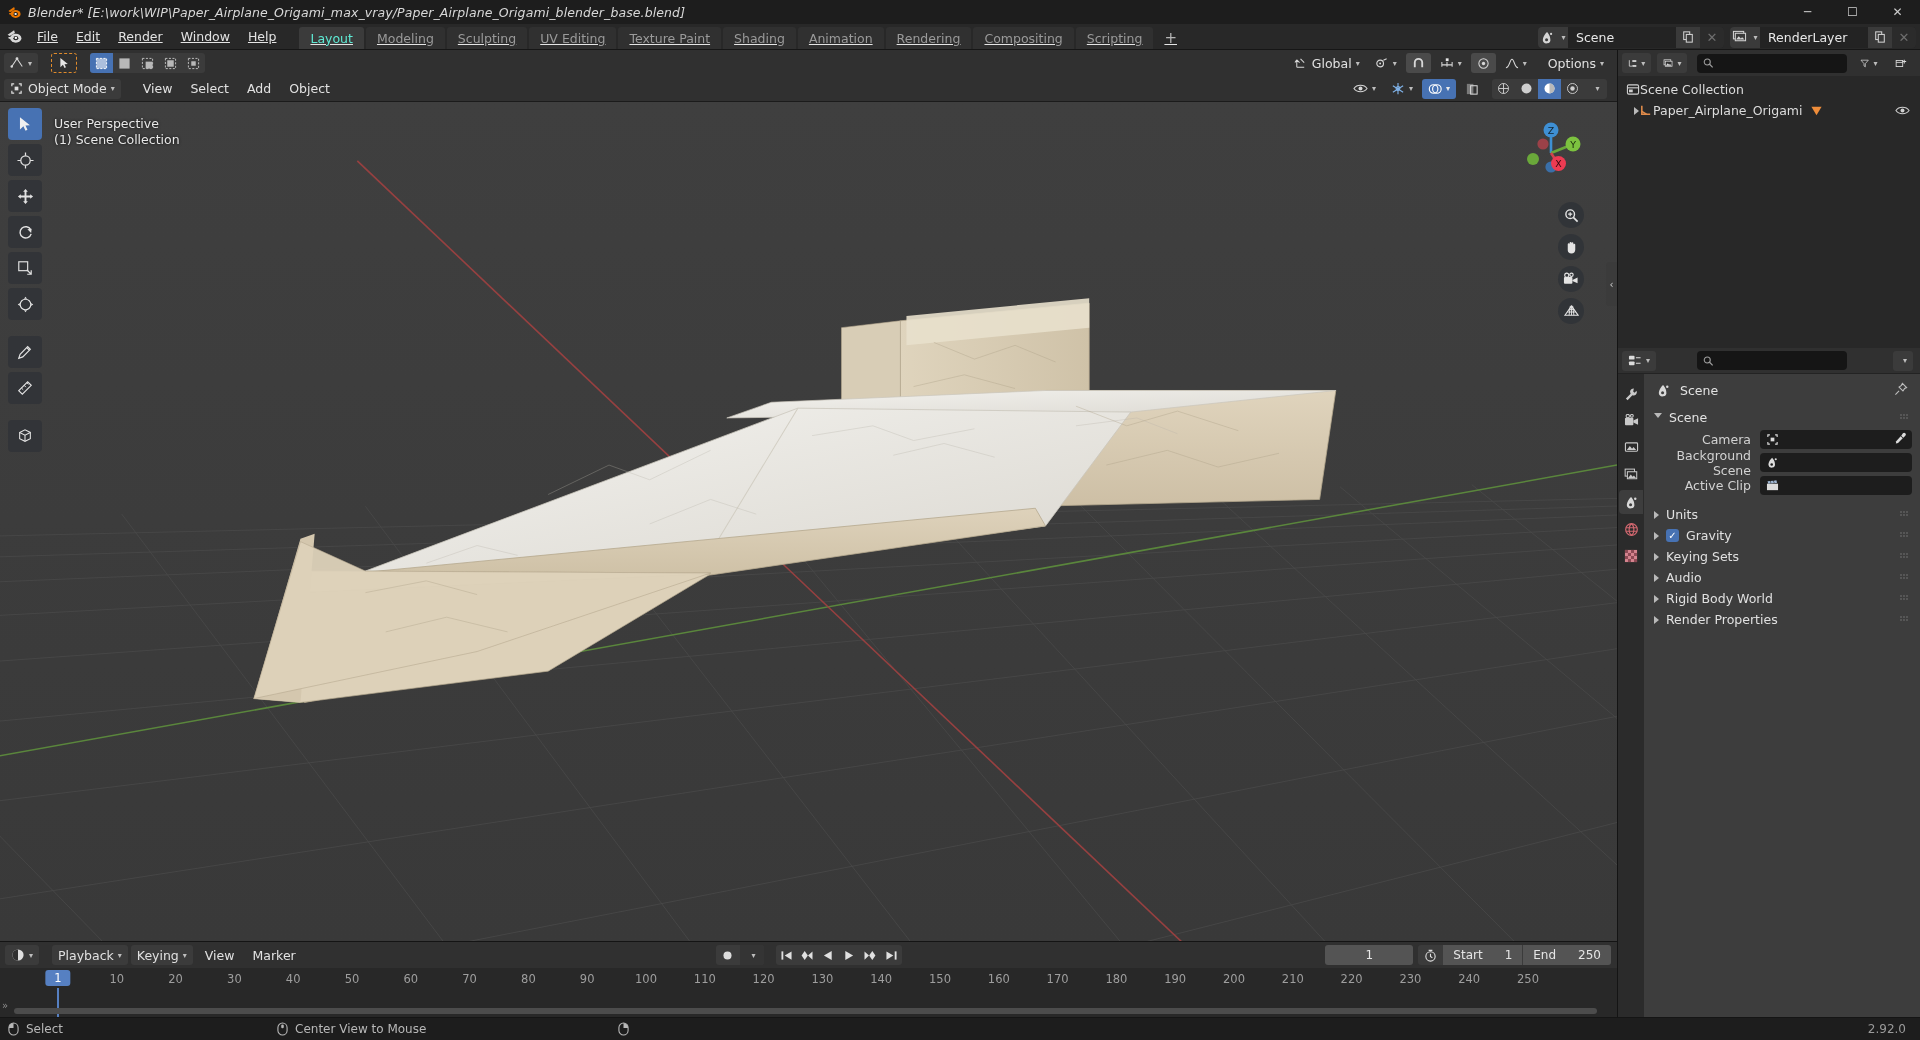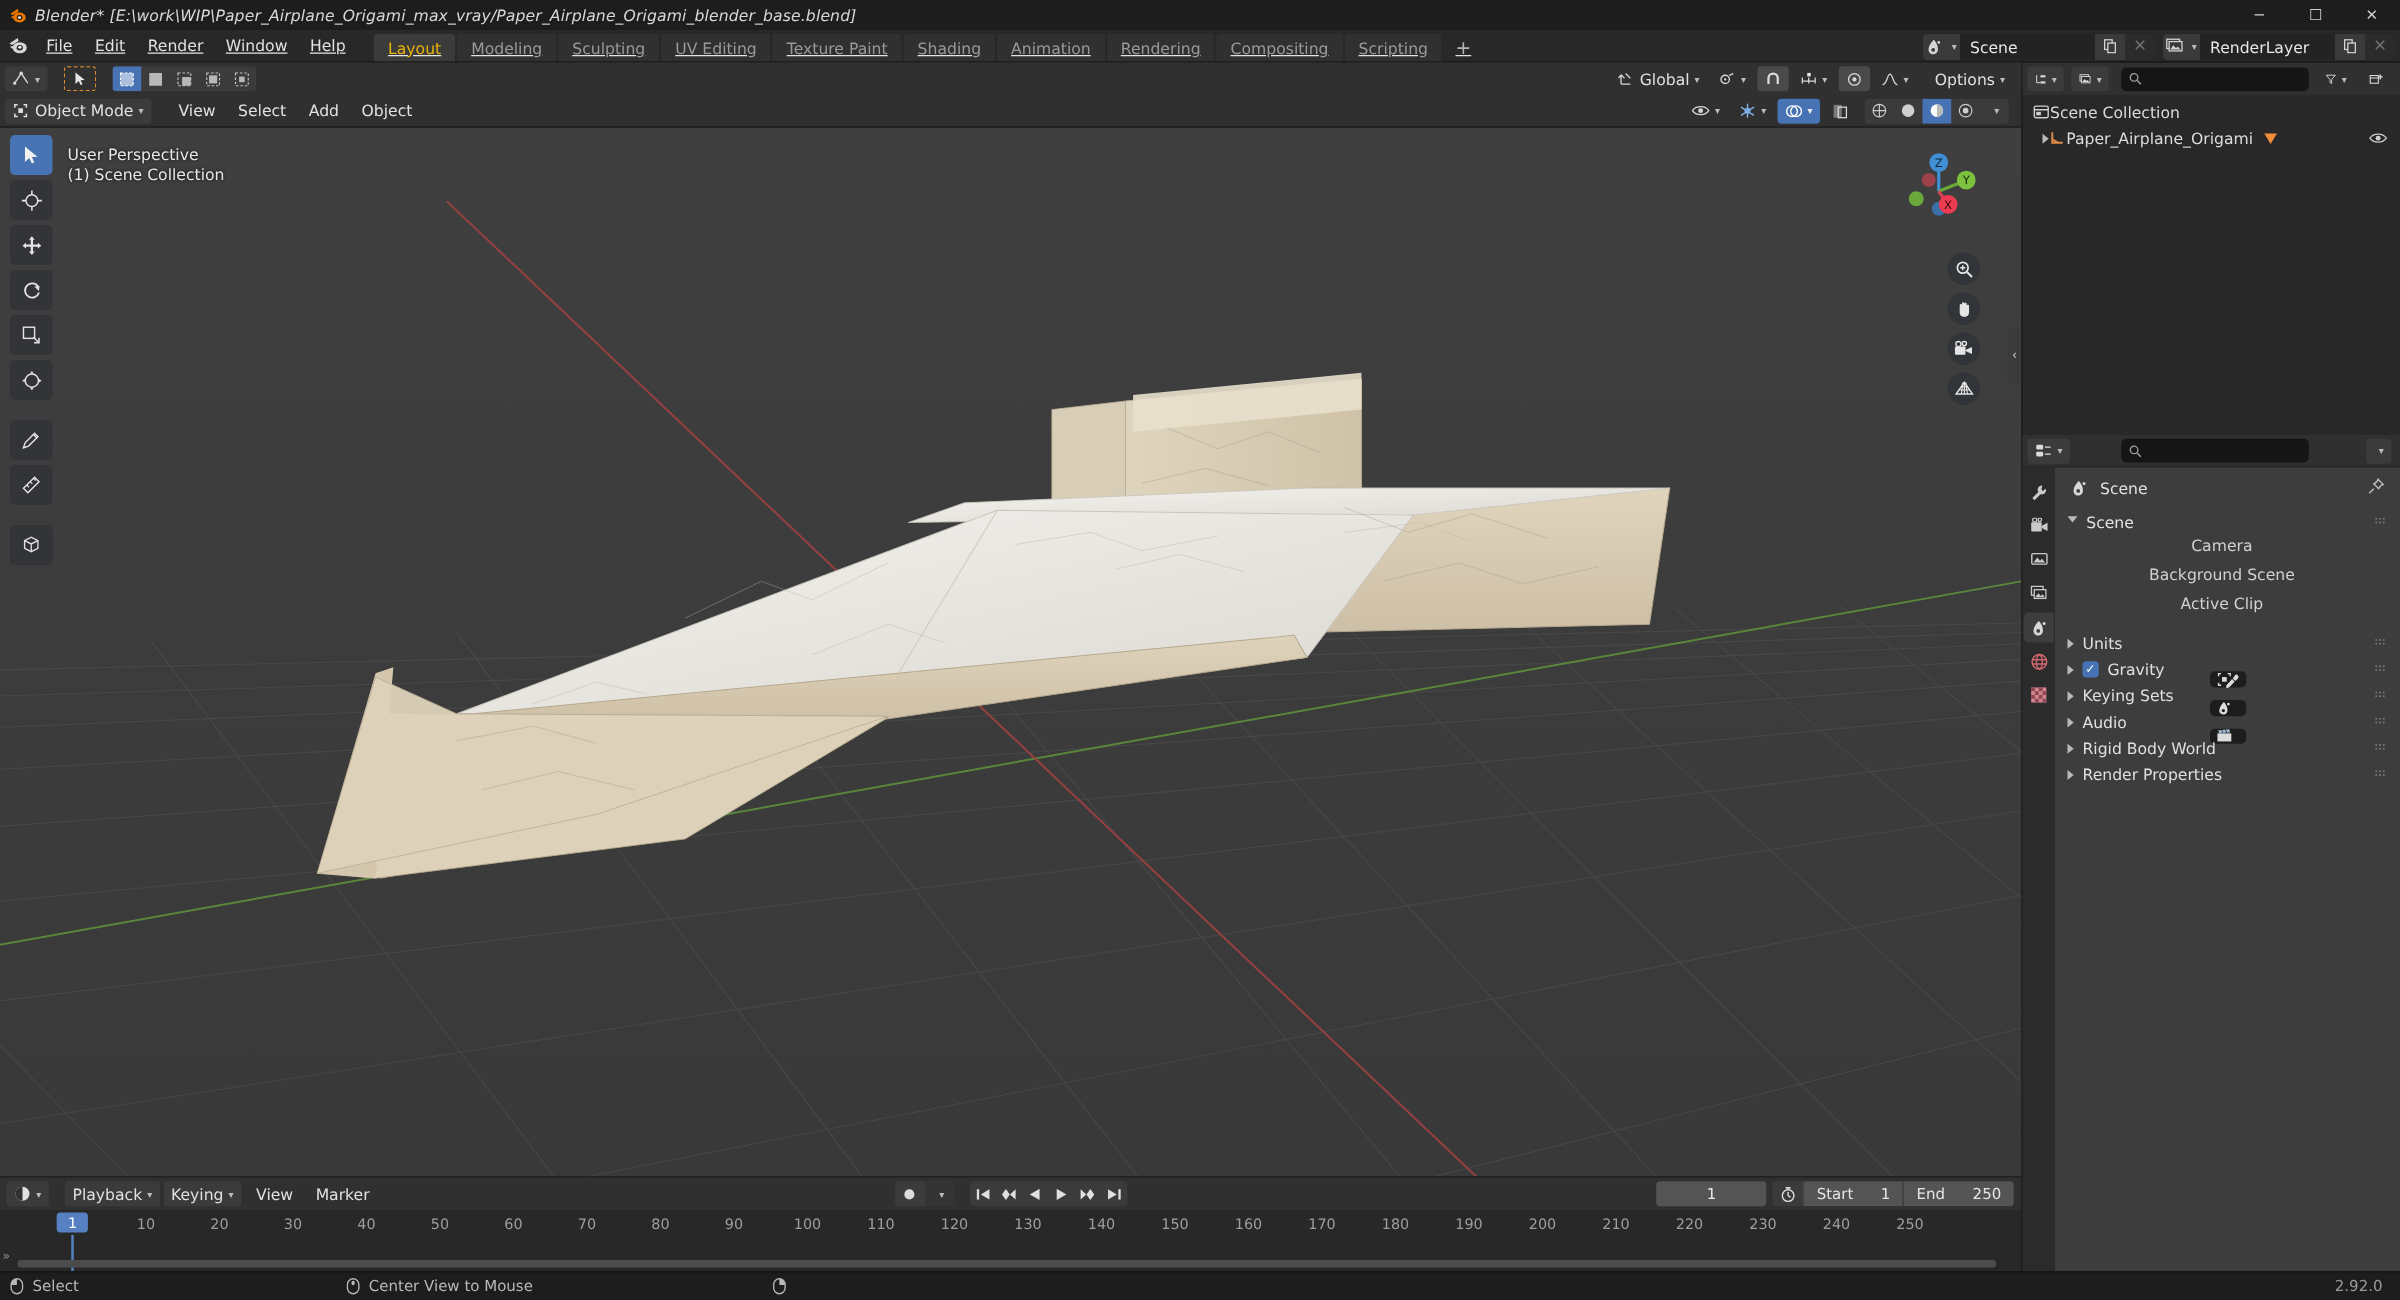--- a/index.html
+++ b/index.html
@@ -34,21 +34,21 @@
   .menu-item {
     display: flex; align-items: center; padding: 0 9px; font-size: 12.5px; color: #e2e2e2;
     height: 100%; cursor: default;
   }
   .ws-tabs { display: flex; align-items: flex-end; margin-left: 14px; }
   .ws-tab {
     padding: 0 11px; height: 22px; margin-top: 4px; display: flex; align-items: center;
     font-size: 12.5px; color: #9a9a9a; background: #303030; border-radius: 3px 3px 0 0;
     margin-right: 2px;
   }
-  .ws-tab.active { background: #3b3b3b; color: #eab308; }
+  .ws-tab.active { background: #3b3b3b; color: #5eead4; }
   .ws-plus { padding: 0 9px; height: 22px; margin-top: 4px; display:flex; align-items:center; color:#b5b5b5; font-size: 15px;}
   .topbar-right { position: absolute; right: 4px; top: 2px; display: flex; align-items: center; gap: 6px; height: 22px; }
   .idblock { display: flex; align-items: center; height: 21px; background: #232323; border-radius: 4px; overflow: hidden; }
   .idblock .id-icon { width: 30px; height: 21px; background: #3a3a3a; display:flex; align-items:center; justify-content:center; gap:2px;}
   .idblock .id-name { padding: 0 12px 0 8px; font-size: 12.5px; color: #e8e8e8; min-width: 108px; }
   .idblock .id-btn { width: 24px; height: 21px; background: #3a3a3a; display: flex; align-items: center; justify-content: center; }
   .idblock .id-btn.x { background: #2b2b2b; color: #6e6e6e; font-size: 13px; }
 
   
   .main { flex: 1 1 auto; display: flex; min-height: 0; background: #1d1d1d; }
@@ -136,21 +136,21 @@
   .pr-body { flex: 1 1 auto; display: flex; min-height: 0; }
   .pr-tabs { flex: 0 0 26px; background: #2b2b2b; display: flex; flex-direction: column; align-items: center;
              padding-top: 8px; gap: 3px; }
   .pr-tab { width: 24px; height: 24px; display: flex; align-items: center; justify-content: center; border-radius: 4px 0 0 4px; }
   .pr-tab.active { background: #3d3d3d; }
   .pr-content { flex: 1 1 auto; background: #3d3d3d; padding: 6px 0 0 0; min-width: 0;}
   .pr-title { display: flex; align-items: center; gap: 9px; padding: 3px 10px 8px 12px; font-size: 12.5px; color: #e3e3e3; position: relative;}
   .pin { position: absolute; right: 12px; top: 2px; }
   .panel-head { display: flex; align-items: center; gap: 7px; padding: 4px 10px 4px 10px; background: #3d3d3d; font-size: 12.5px; color: #e3e3e3; position: relative;}
   .grip { position:absolute; right: 10px; top: 8px; width: 10px; height: 7px; opacity: .45;}
-  .pr-row { display: flex; align-items: center; height: 21px; margin: 0 8px 2px 8px; flex-direction: column; }
+  .pr-row { display: flex; align-items: center; height: 21px; margin: 0 8px 2px 8px; }
   .pr-label { flex: 0 0 108px; text-align: right; padding-right: 9px; font-size: 12.5px; color: #d2d2d2; }
   .pr-field { flex: 1 1 auto; height: 19px; background: #1d1d1d; border-radius: 4px; display: flex;
               align-items: center; padding: 0 4px; gap: 5px; position: relative; }
   .pr-field .fld-icon { width: 16px; display: flex; align-items: center; justify-content: center; }
   .pr-field .eyed { position: absolute; right: 5px; top: 2px; }
   .sub-row { display: flex; align-items: center; gap: 7px; height: 21px; padding-left: 10px; position: relative; font-size: 12.5px; color: #e0e0e0;}
   .chk { width: 13px; height: 13px; border-radius: 3px; background: #4772b3; display: flex; align-items: center;
          justify-content: center; color: #fff; font-size: 10px; line-height: 1; }
 
   

